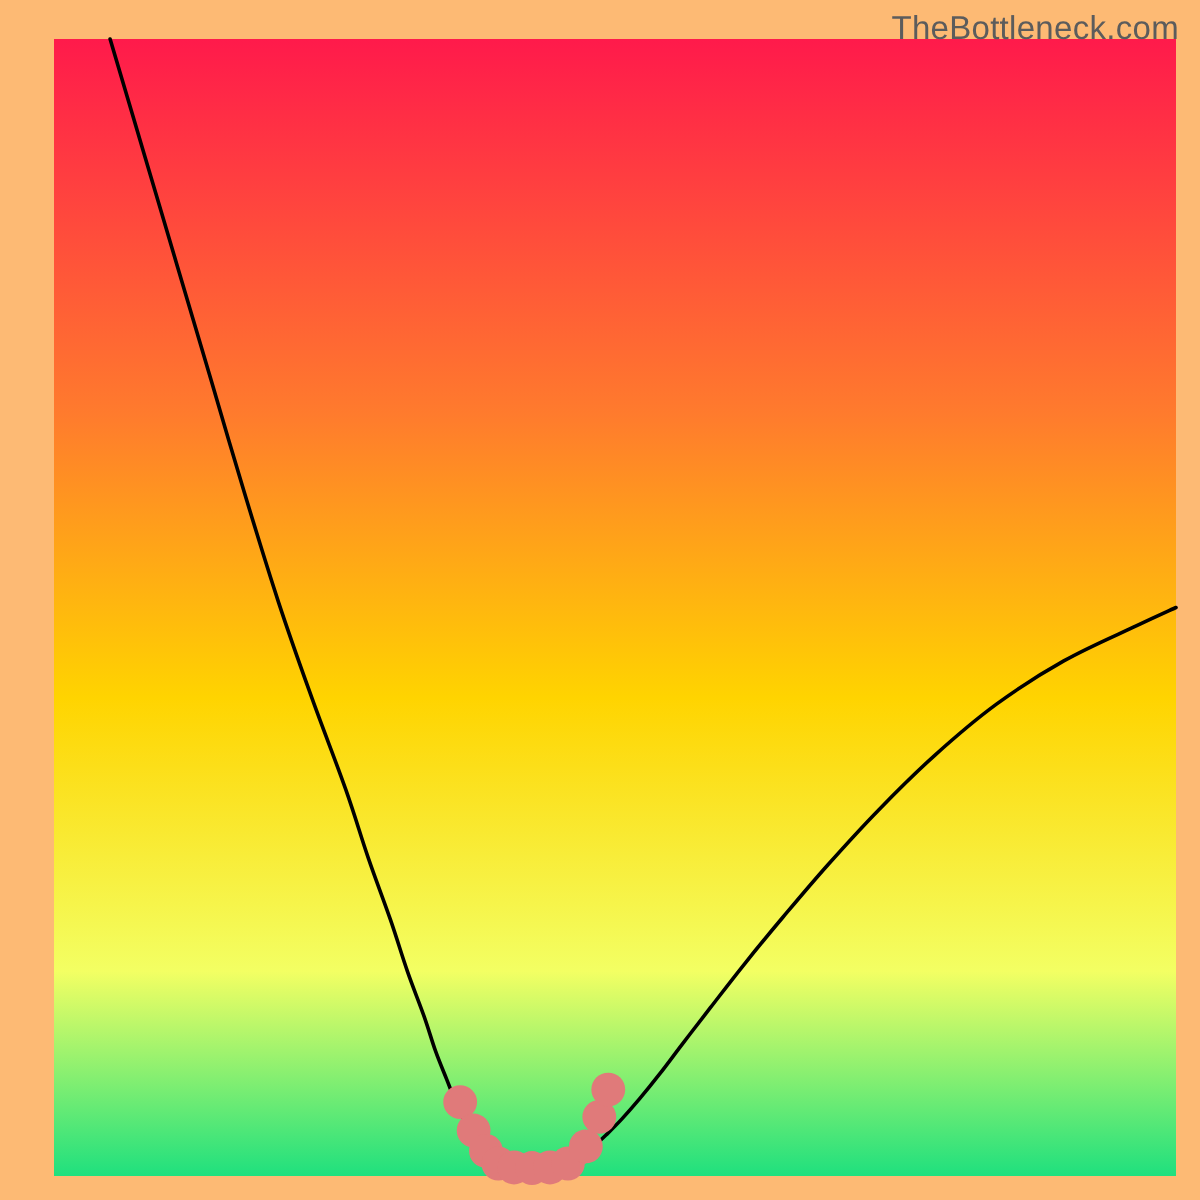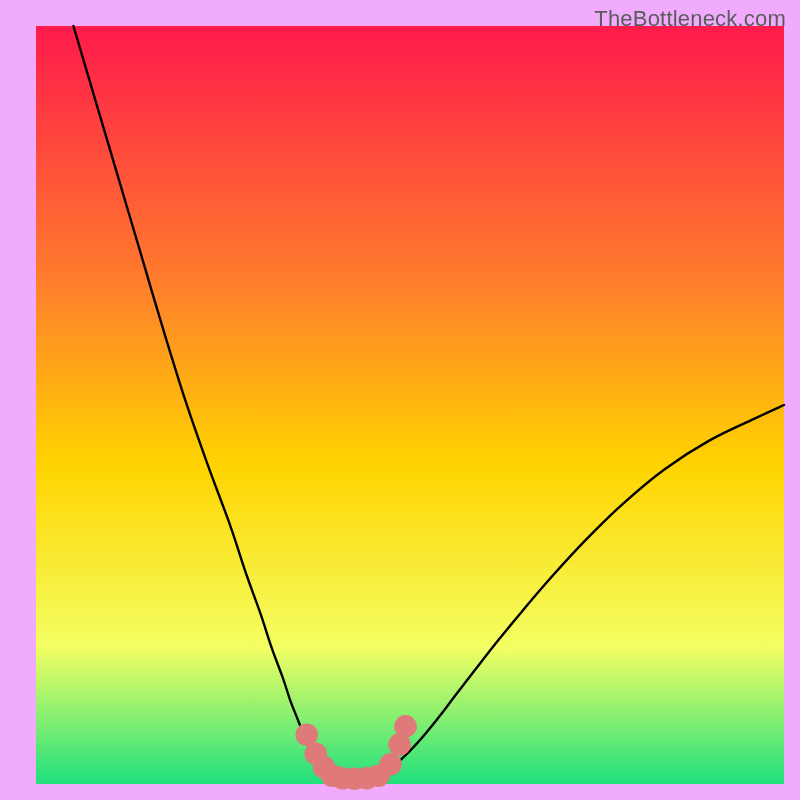--- a/index.html
+++ b/index.html
@@ -1,21 +1,21 @@
 <!DOCTYPE html>
 <html><head>
 <meta charset="utf-8">
 <style>
   * { margin: 0; padding: 0; box-sizing: border-box; }
   html, body { width: 800px; height: 800px; background: #000; font-family: Arial, Helvetica, sans-serif; }
   .stage {
     position: relative;
     width: 800px;
     height: 800px;
-    background: #f0abfc;
+    background: #fdba74;
     text-align: center;
   }
   .watermark {
     position: absolute;
     top: 6px;
     right: 14px;
     color: #5c5c5c;
     font-size: 22px;
     font-weight: 400;
     letter-spacing: 0.2px;

